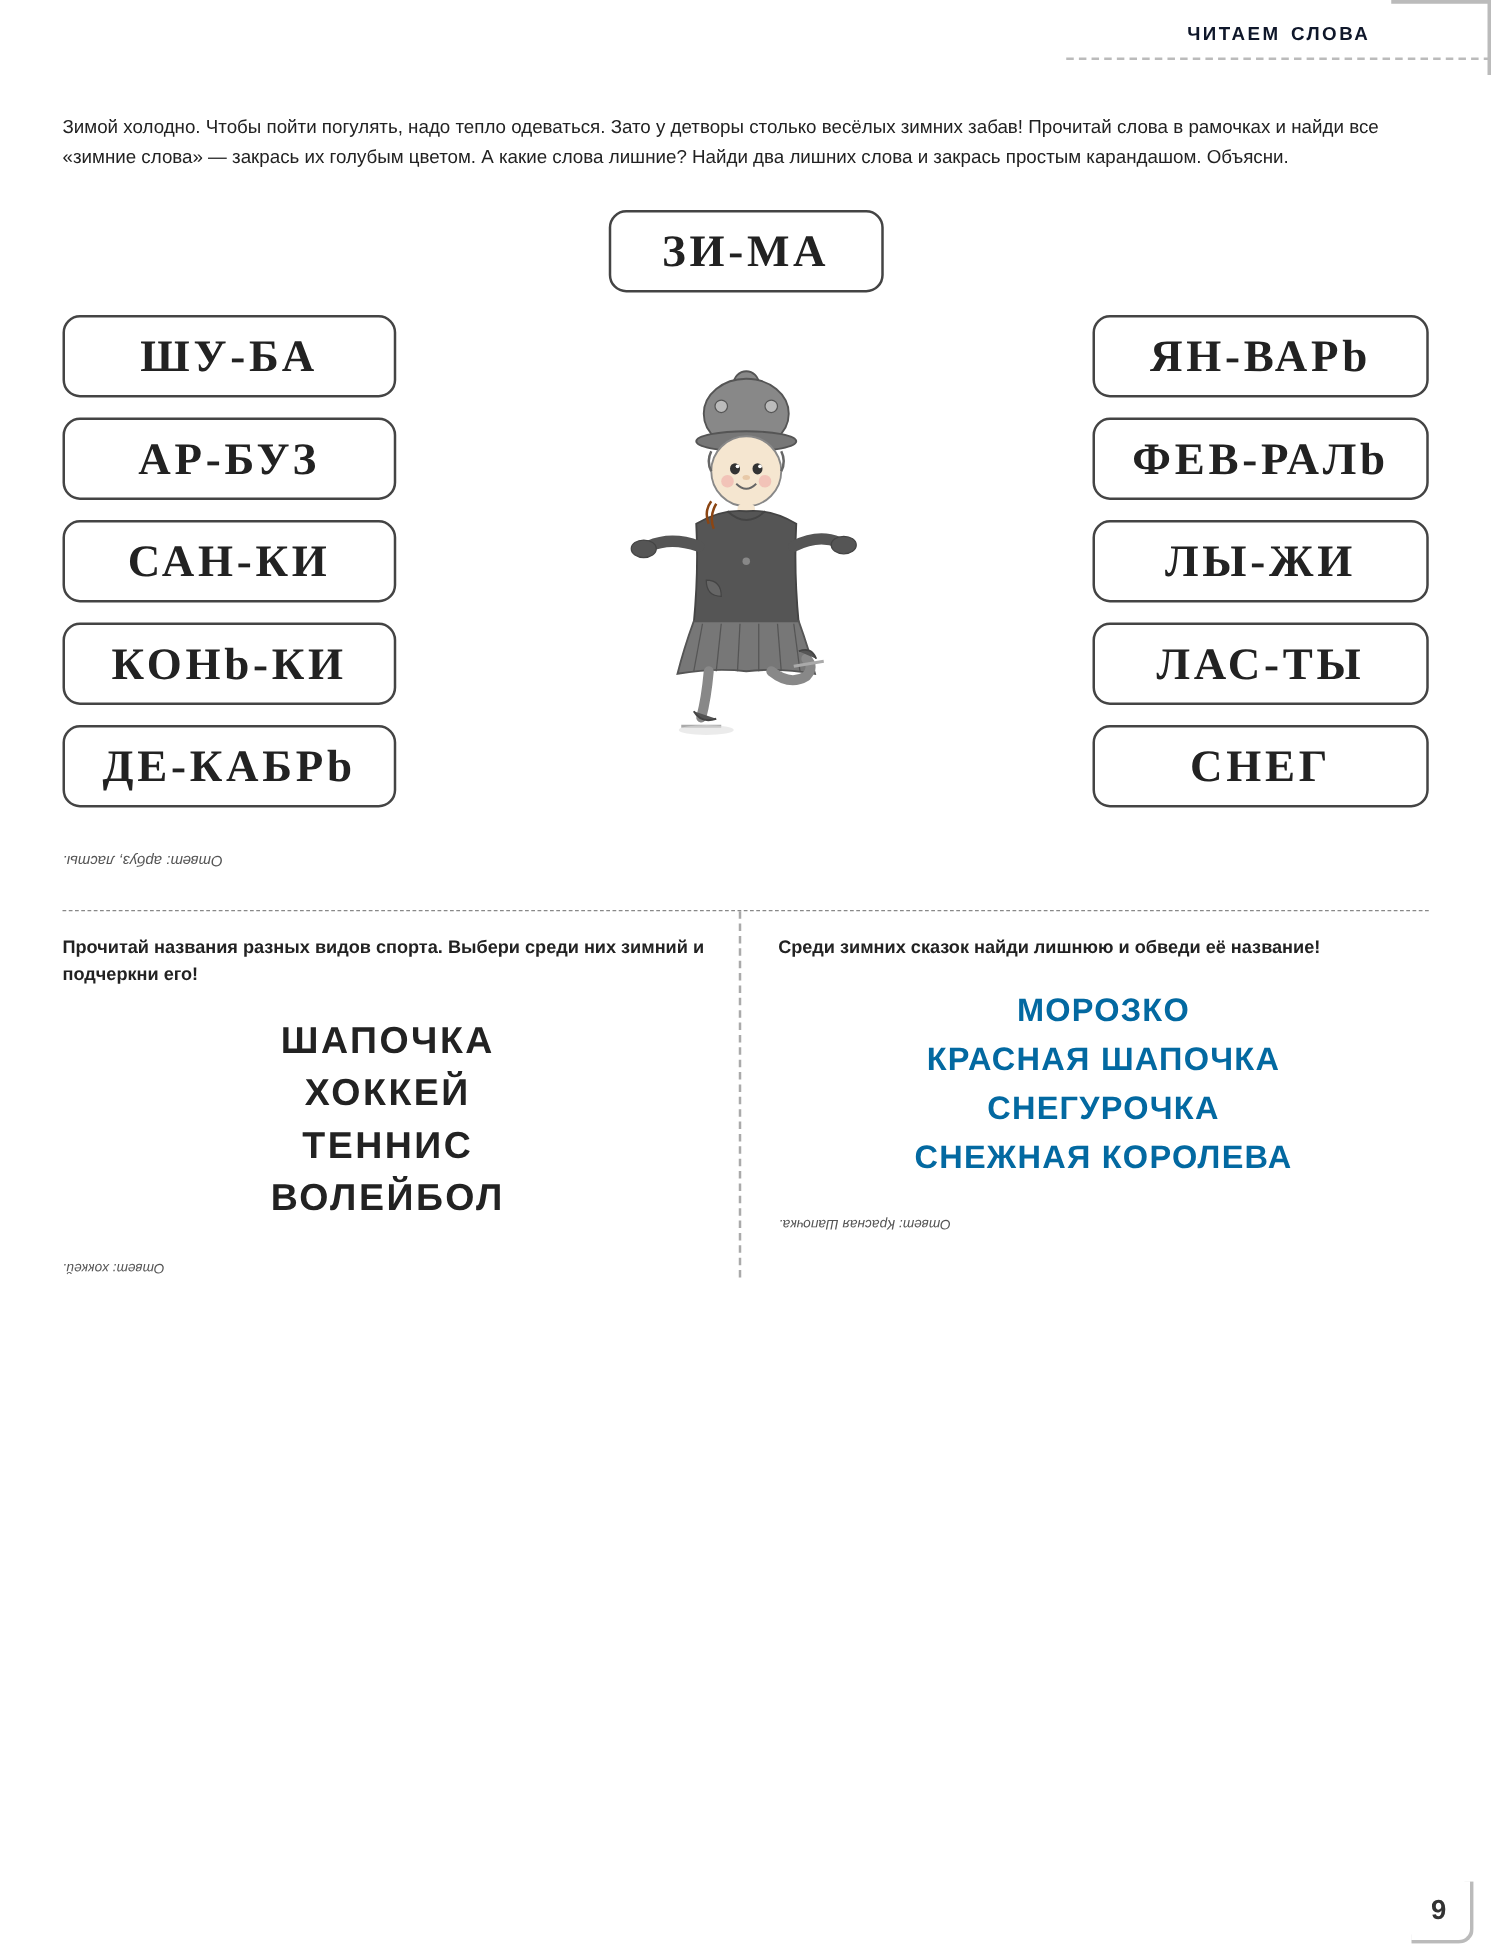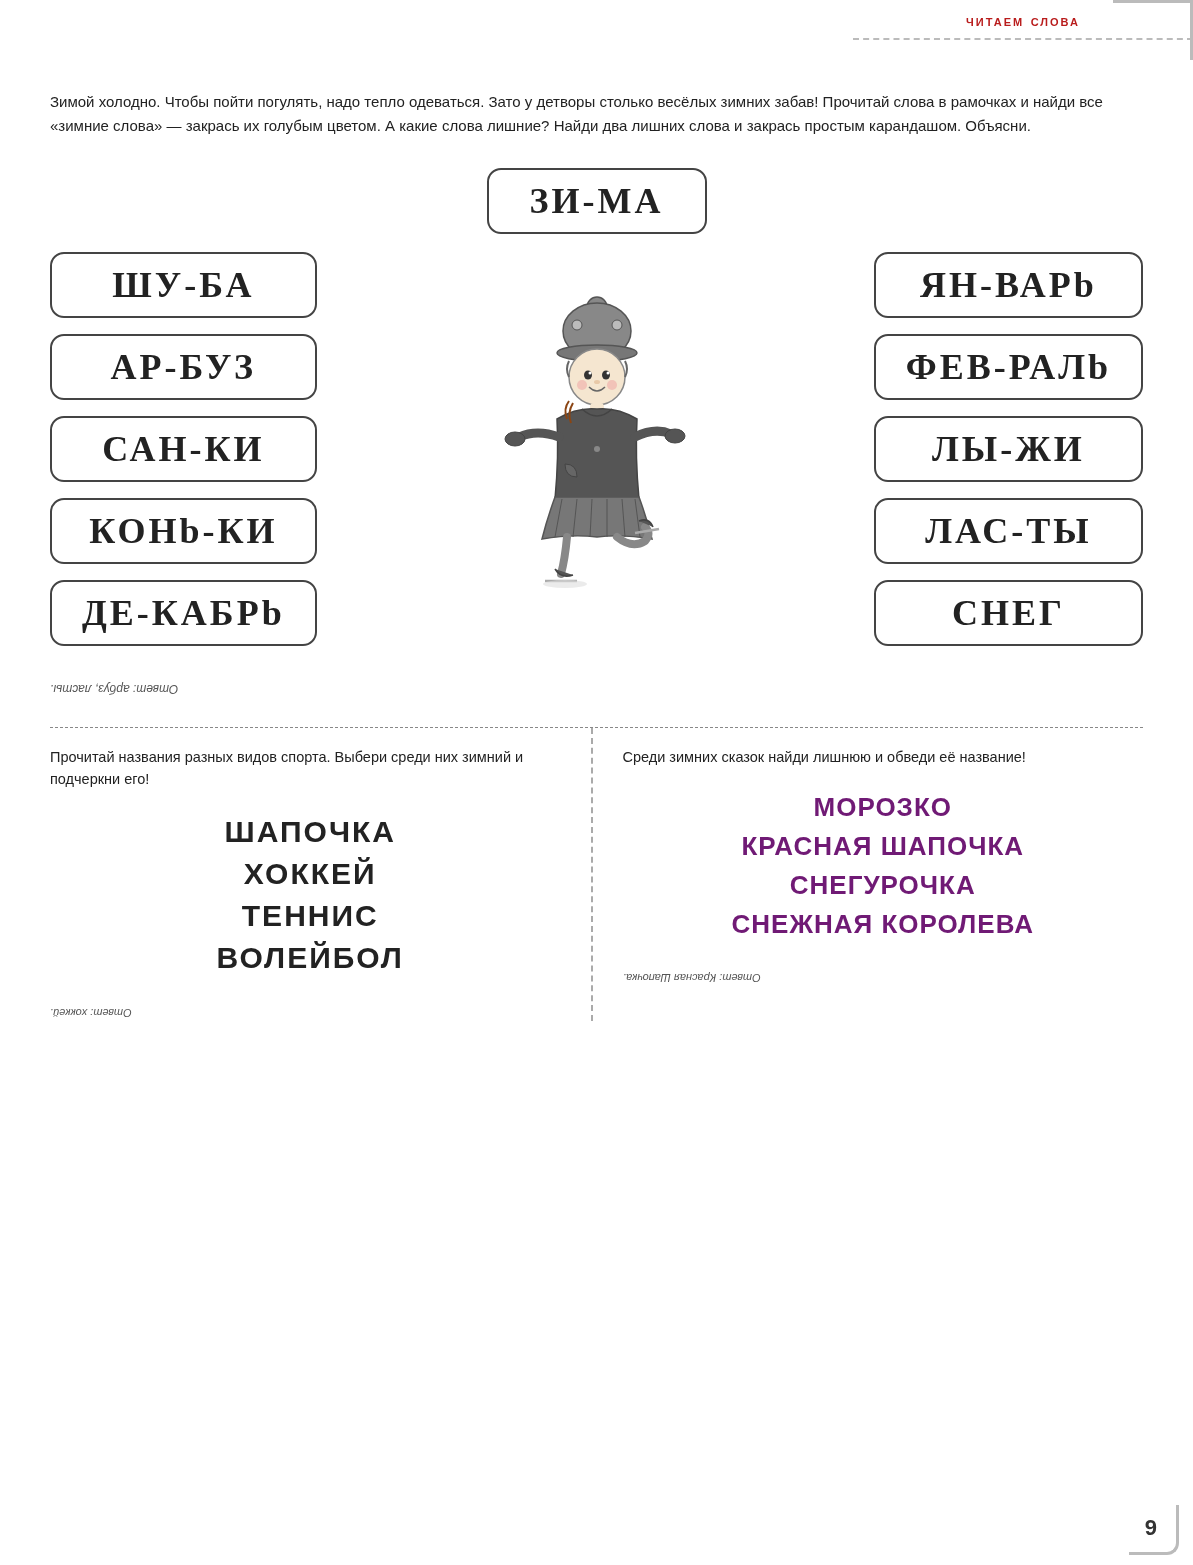--- a/index.html
+++ b/index.html
@@ -18,24 +18,24 @@
     .header-area {
       position: absolute;
       top: 0;
       right: 0;
       width: 340px;
       border-bottom: 2px dashed #bbb;
       text-align: center;
       padding: 12px 20px 8px 20px;
     }
     .header-title {
-      font-size: 16px;
+      font-size: 22px;
       font-weight: bold;
       letter-spacing: 2px;
-      color: #b91c1c;
+      color: #0f172a;
       text-transform: lowercase;
       font-variant: small-caps;
     }
 
     
     .intro-text {
       margin-top: 60px;
       font-size: 15px;
       line-height: 1.6;
       max-width: 1080px;
@@ -139,20 +139,21 @@
     .bottom-right {
       flex: 1;
       padding-left: 30px;
       padding-top: 18px;
     }
 
     .bottom-task-text {
       font-size: 14.5px;
       line-height: 1.55;
       margin-bottom: 24px;
+      font-weight: bold;
     }
 
     .sport-list {
       display: flex;
       flex-direction: column;
       align-items: center;
       gap: 8px;
     }
 
     .sport-item {
@@ -166,21 +167,21 @@
       display: flex;
       flex-direction: column;
       align-items: center;
       gap: 8px;
     }
 
     .fairy-item {
       font-size: 26px;
       font-weight: bold;
       letter-spacing: 1px;
-      color: #701a75;
+      color: #0369a1;
       text-align: center;
     }
 
     .answer-small {
       font-size: 11px;
       color: #555;
       margin-top: 14px;
       font-style: italic;
       transform: rotate(180deg);
       display: inline-block;

